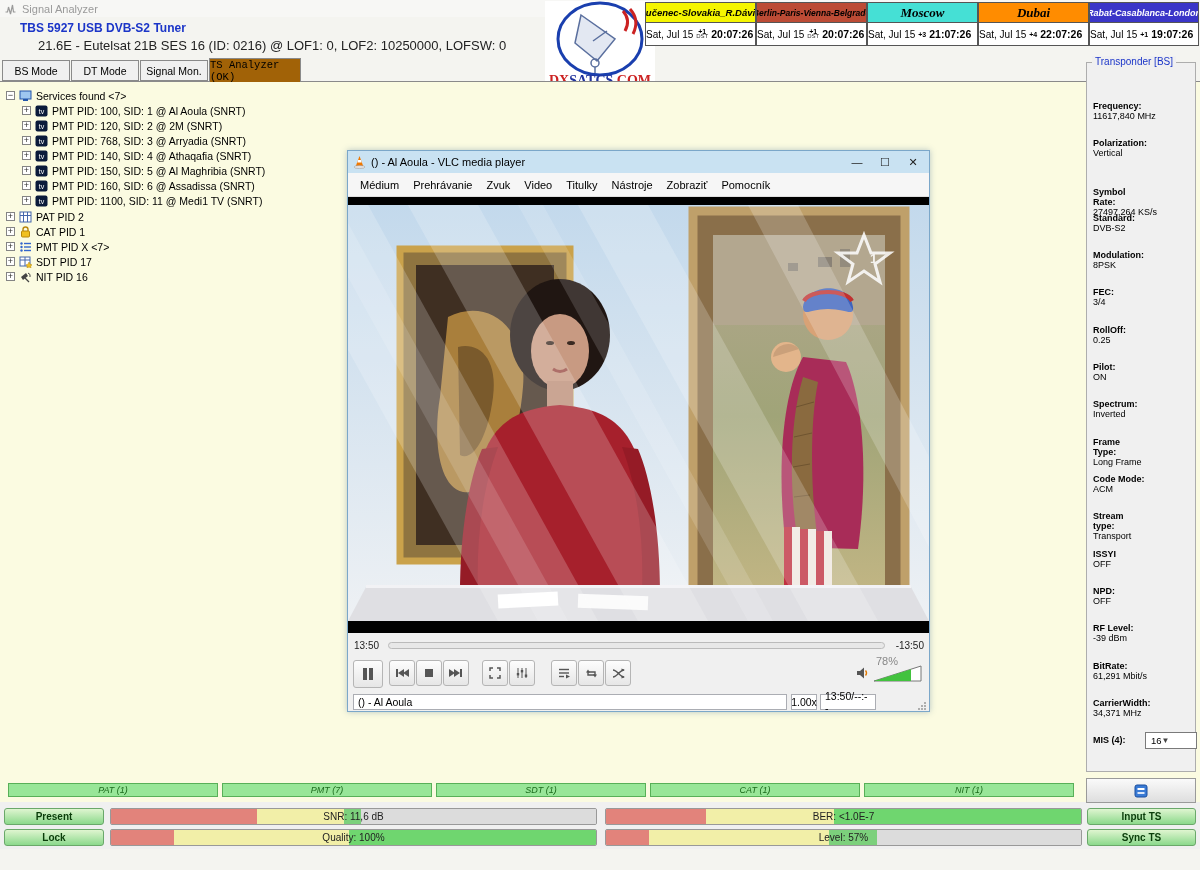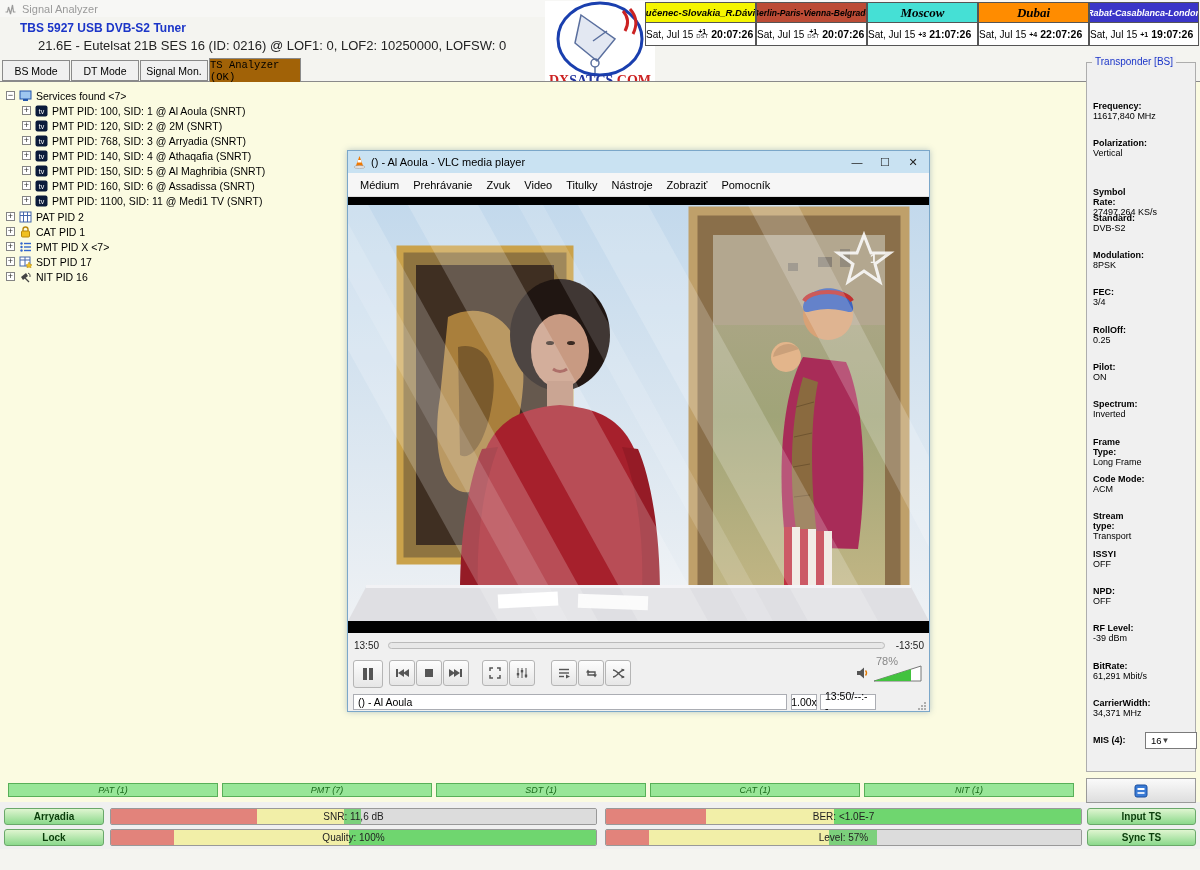--- a/index.html
+++ b/index.html
@@ -611,21 +611,21 @@
         </svg>
     </div>
   </div>
 
   <div class="pidbar" style="left:8px;width:210px">PAT (1)</div>
   <div class="pidbar" style="left:222px;width:210px">PMT (7)</div>
   <div class="pidbar" style="left:436px;width:210px">SDT (1)</div>
   <div class="pidbar" style="left:650px;width:210px">CAT (1)</div>
   <div class="pidbar" style="left:864px;width:210px">NIT (1)</div>
 
-  <div class="gbtn" style="left:4px;top:808px;width:100px">Arryadia</div>
+  <div class="gbtn" style="left:4px;top:808px;width:100px">Present</div>
   <div class="sigbar" style="left:110px;top:808px;width:487px">
       <div class="seg" style="width: 30%; background: rgb(226, 131, 123);"></div>
       <div class="seg" style="width: 18%; background: rgb(242, 239, 168);"></div>
       <div class="seg" style="width: 3.5%; background: rgb(124, 208, 124);"></div>
       <div class="seg" style="width: 48.5%; background: rgb(220, 220, 220);"></div>
     </div>
   <div class="abs" style="left:110px;top:808px;width:487px">
       <span class="sigtext">SNR: 11,6 dB</span>
     </div>
   <div class="sigbar" style="left:605px;top:808px;width:477px">

